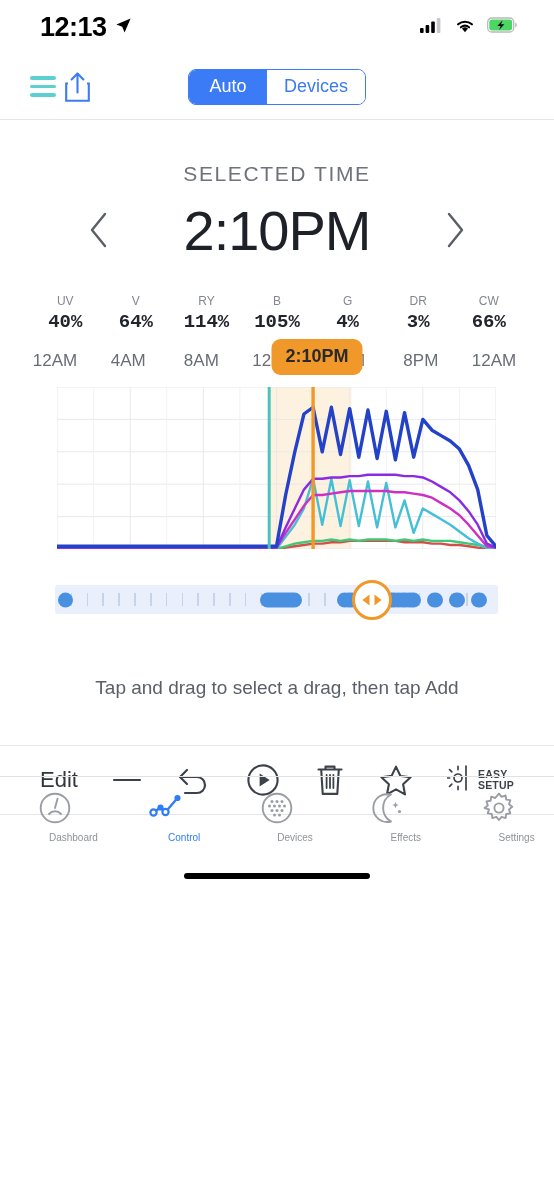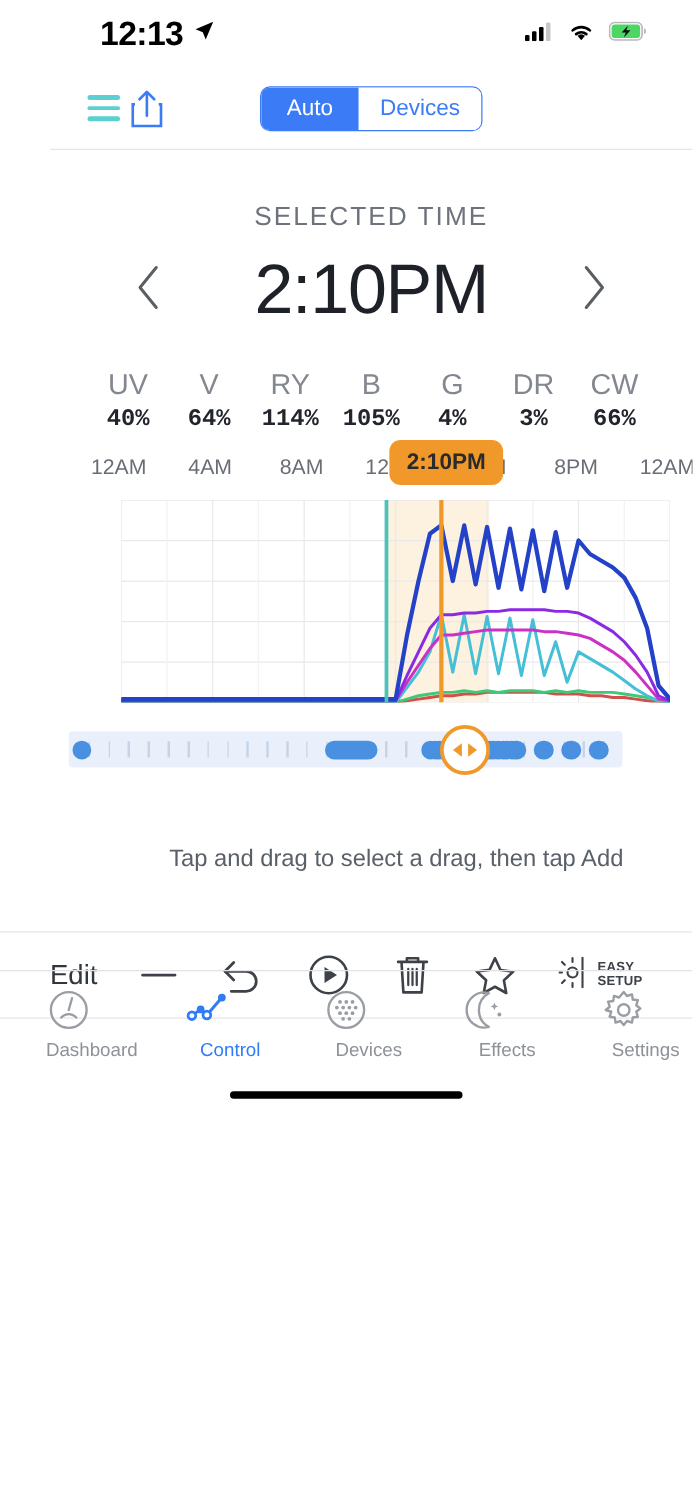--- a/index.html
+++ b/index.html
@@ -3,21 +3,21 @@
 <meta charset="utf-8">
 <style>
   * { margin:0; padding:0; box-sizing:border-box; }
   html, body {
     width:554px; height:1200px;
     background:#ffffff;
     font-family:"Liberation Sans", sans-serif;
     -webkit-font-smoothing:antialiased;
     overflow:hidden;
   }
-  #app { position:relative; width:554px; height:888px; background:#fff;padding-left:40px; }
+  #app { position:relative; width:554px; height:888px; background:#fff; }
 
   
   .statusbar {
     height:54px; display:flex; align-items:center;
     justify-content:space-between; padding:0 36px 0 40px;
   }
   .sb-left { display:flex; align-items:center; gap:8px; }
   .sb-time { font-size:27px; font-weight:700; color:#000; letter-spacing:-0.5px; }
   .loc-icon { display:block; }
   .sb-right { display:flex; align-items:center; gap:11px; }
@@ -61,21 +61,21 @@
   .big-time {
     font-size:56px; color:#1e2228; font-weight:350;
     letter-spacing:-1px; width:300px; text-align:center;
   }
 
   
   .channels {
     display:flex; margin:26px 30px 0 30px; justify-content:space-between;
   }
   .ch { flex:1; text-align:center; }
-  .ch-name { font-size:23px; color:#83878f; margin-bottom:3px; }
+  .ch-name { font-size:12px; color:#83878f; margin-bottom:3px; }
   .ch-val { font-size:19px; color:#22262c; font-weight:700;font-family:Liberation Mono, monospace; }
 
   
   .chart-wrap { position:relative; margin-top:18px; height:230px; }
   .axis-row {
     position:relative; height:26px; margin:0 28px;
   }
   .axis-lab {
     position:absolute; top:0; font-size:17px; color:#696d75;
     transform:translateX(-50%); white-space:nowrap;
@@ -123,21 +123,21 @@
   .easy-txt { font-size:10.5px; font-weight:700; color:#3d424a;
               line-height:11.5px; letter-spacing:0.2px; }
 
   
   .tabbar {
     position:absolute; bottom:0; left:0; width:100%; height:112px;
     border-top:1px solid #e2e2e4; display:flex; padding-top:14px;
   }
   .tab { flex:1; display:flex; flex-direction:column; align-items:center;
          gap:7px; cursor:pointer; }
-  .tab-lab { font-size:15px; color:#8e9298;margin-left:36px; }
+  .tab-lab { font-size:10px; color:#8e9298;margin-left:36px; }
   .tab.active .tab-lab { color:#2f7cf6; }
   .home-ind {
     position:absolute; bottom:9px; left:50%; transform:translateX(-50%);
     width:186px; height:6px; background:#000; border-radius:3px;
   }
 </style>
 </head>
 <body>
 
 <div id="app">

